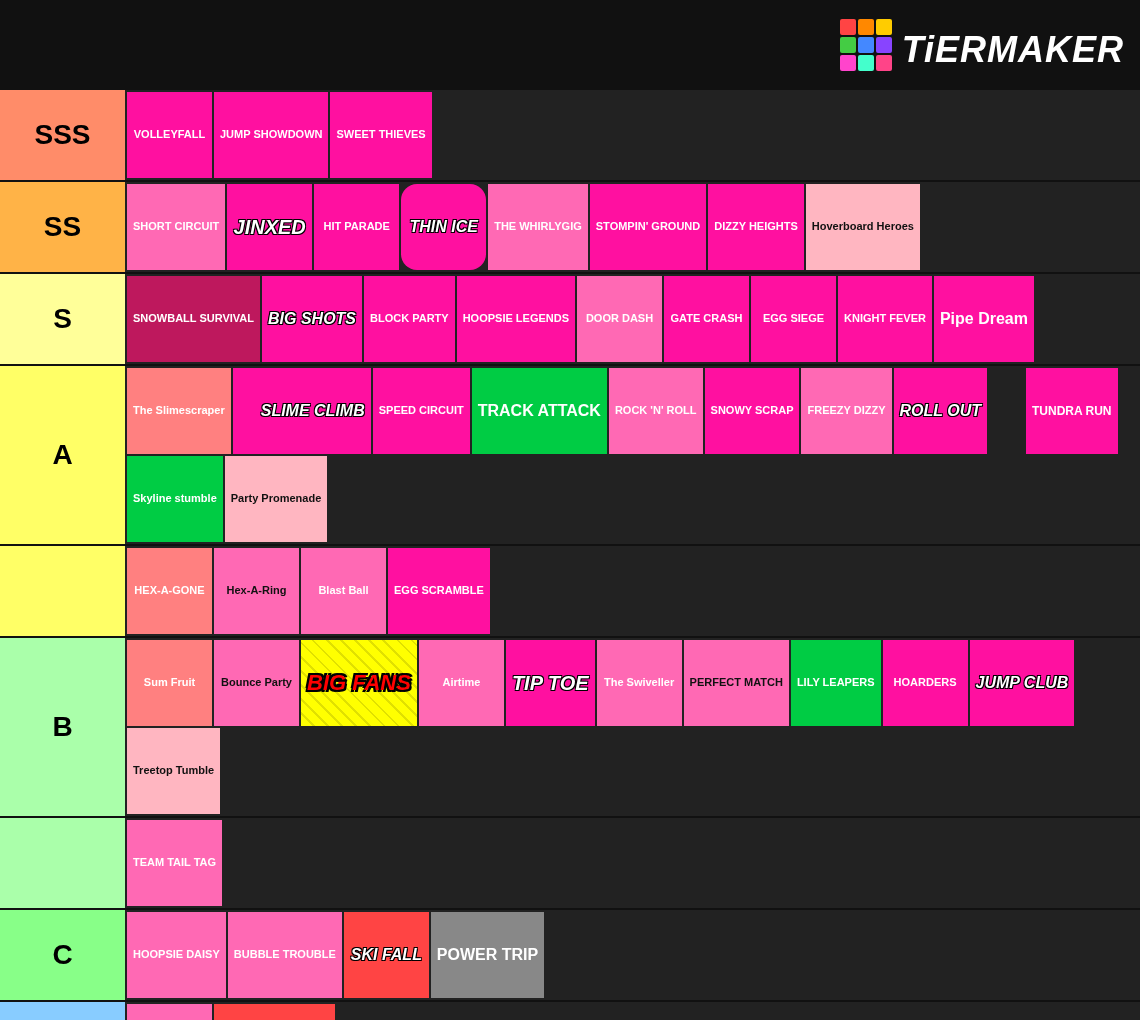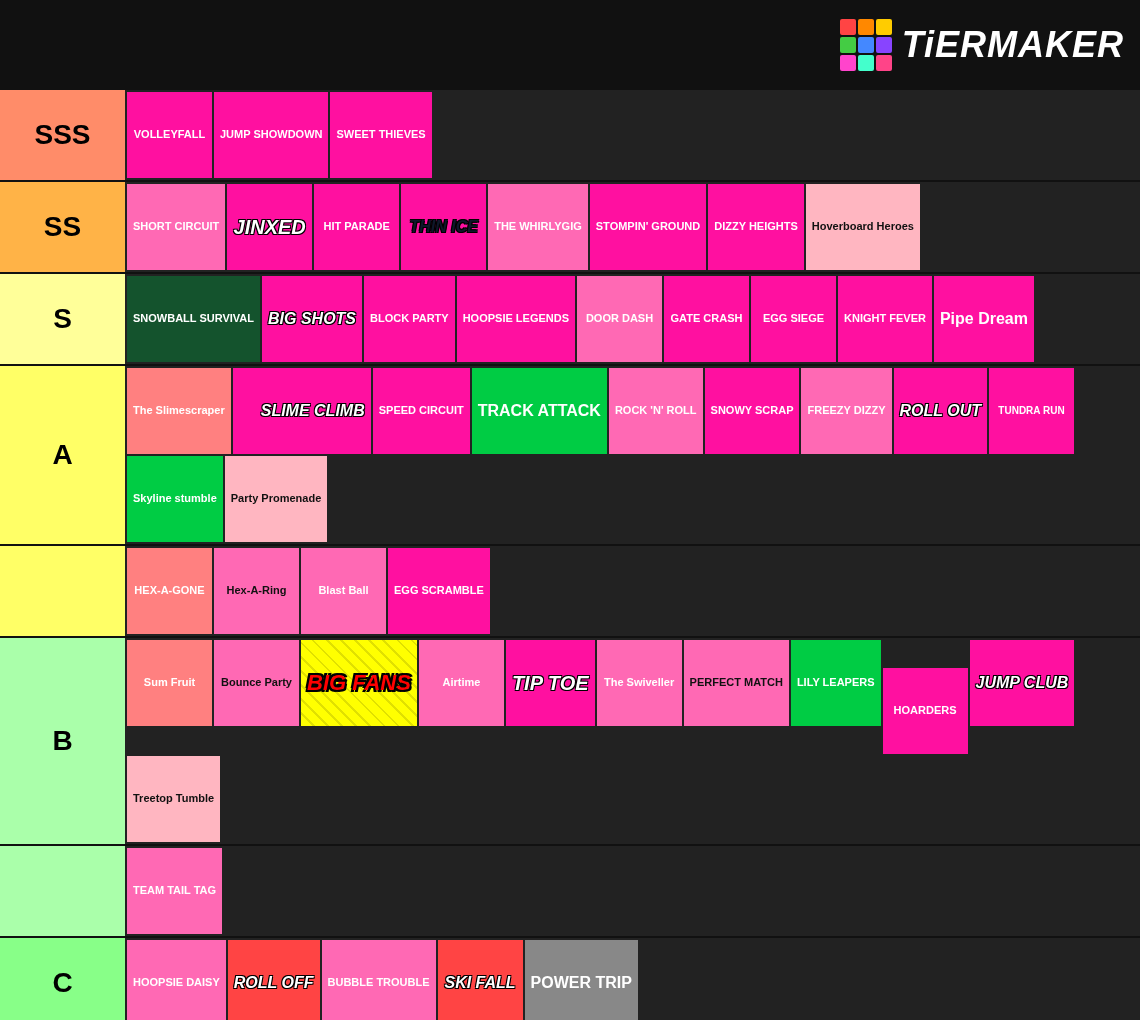--- a/index.html
+++ b/index.html
@@ -56,21 +56,21 @@
     .header {
       background: #111;
       display: flex;
       justify-content: flex-end;
       align-items: center;
       padding: 8px 16px;
       height: 90px;
     }
     .tiermaker-logo {
       display: flex;
-      align-items: center;
+      align-items: flex-end;
       gap: 10px;
     }
     .logo-grid {
       display: grid;
       grid-template-columns: repeat(3, 16px);
       grid-template-rows: repeat(3, 16px);
       gap: 2px;
     }
     .logo-cell {
       width: 16px;
@@ -114,31 +114,31 @@
         <div class="item" style="background: rgb(255, 16, 160); color: rgb(255, 255, 255); font-size: 11px;">JUMP SHOWDOWN</div>
         <div class="item" style="background: rgb(255, 16, 160); color: rgb(255, 255, 255); font-size: 11px;">SWEET THIEVES</div>
       </div>
     </div>
     <div class="tier-row">
       <div class="tier-label" style="background: rgb(255, 179, 71); font-size: 28px;">SS</div>
       <div class="tier-items">
         <div class="item" style="background: rgb(255, 105, 180); color: rgb(255, 255, 255); font-size: 11px;">SHORT CIRCUIT</div>
         <div class="item" style="background: rgb(255, 16, 160); color: rgb(255, 255, 255); font-size: 20px; font-style: italic; text-shadow: rgb(0, 0, 0) -1px -1px 0px, rgb(0, 0, 0) 1px -1px 0px, rgb(0, 0, 0) -1px 1px 0px, rgb(0, 0, 0) 1px 1px 0px;">JINXED</div>
         <div class="item" style="background: rgb(255, 16, 160); color: rgb(255, 255, 255); font-size: 11px;">HIT PARADE</div>
-        <div class="item" style="background: rgb(255, 16, 160); color: #0f172a; font-size: 16px; font-style: italic; text-shadow: rgb(0, 0, 0) -1px -1px 0px, rgb(0, 0, 0) 1px -1px 0px, rgb(0, 0, 0) -1px 1px 0px, rgb(0, 0, 0) 1px 1px 0px;">THIN ICE</div>
+        <div class="item" style="background: rgb(255, 16, 160); color: #ffffff; font-size: 16px; font-style: italic; text-shadow: rgb(0, 0, 0) -1px -1px 0px, rgb(0, 0, 0) 1px -1px 0px, rgb(0, 0, 0) -1px 1px 0px, rgb(0, 0, 0) 1px 1px 0px; border-radius: 16px;">THIN ICE</div>
         <div class="item" style="background: rgb(255, 105, 180); color: rgb(255, 255, 255); font-size: 11px;">THE WHIRLYGIG</div>
         <div class="item" style="background: rgb(255, 16, 160); color: rgb(255, 255, 255); font-size: 11px;">STOMPIN' GROUND</div>
         <div class="item" style="background: rgb(255, 16, 160); color: rgb(255, 255, 255); font-size: 11px;">DIZZY HEIGHTS</div>
         <div class="item" style="background: rgb(255, 182, 193); color: rgb(17, 17, 17); font-size: 11px;">Hoverboard Heroes</div>
       </div>
     </div>
     <div class="tier-row">
       <div class="tier-label" style="background: rgb(255, 255, 153); font-size: 28px;">S</div>
       <div class="tier-items">
-        <div class="item" style="background: #14532d; color: rgb(255, 255, 255); font-size: 11px;">SNOWBALL SURVIVAL</div>
+        <div class="item" style="background: #be185d; color: rgb(255, 255, 255); font-size: 11px;">SNOWBALL SURVIVAL</div>
         <div class="item" style="background: rgb(255, 16, 160); color: rgb(255, 255, 255); font-size: 16px; font-style: italic; text-shadow: rgb(0, 0, 0) -1px -1px 0px, rgb(0, 0, 0) 1px -1px 0px, rgb(0, 0, 0) -1px 1px 0px, rgb(0, 0, 0) 1px 1px 0px;">BIG SHOTS</div>
         <div class="item" style="background: rgb(255, 16, 160); color: rgb(255, 255, 255); font-size: 11px;">BLOCK PARTY</div>
         <div class="item" style="background: rgb(255, 16, 160); color: rgb(255, 255, 255); font-size: 11px; text-align: center;">HOOPSIE LEGENDS</div>
         <div class="item" style="background: rgb(255, 105, 180); color: rgb(255, 255, 255); font-size: 11px;">DOOR DASH</div>
         <div class="item" style="background: rgb(255, 16, 160); color: rgb(255, 255, 255); font-size: 11px;">GATE CRASH</div>
         <div class="item" style="background: rgb(255, 16, 160); color: rgb(255, 255, 255); font-size: 11px;">EGG SIEGE</div>
         <div class="item" style="background: rgb(255, 16, 160); color: rgb(255, 255, 255); font-size: 11px;">KNIGHT FEVER</div>
         <div class="item" style="background: rgb(255, 16, 160); color: rgb(255, 255, 255); font-size: 16px;">Pipe Dream</div>
       </div>
     </div>
@@ -146,21 +146,21 @@
       <div class="tier-label" style="background: rgb(255, 255, 102); font-size: 28px;">A</div>
       <div class="tier-items">
         <div class="item" style="background: rgb(255, 128, 128); color: rgb(255, 255, 255); font-size: 11px;">The Slimescraper</div>
         <div class="item" style="background: rgb(255, 16, 160); color: rgb(255, 255, 255); font-size: 16px; font-style: italic; text-shadow: rgb(0, 0, 0) -1px -1px 0px, rgb(0, 0, 0) 1px -1px 0px, rgb(0, 0, 0) -1px 1px 0px, rgb(0, 0, 0) 1px 1px 0px; padding-left: 28px;">SLIME CLIMB</div>
         <div class="item" style="background: rgb(255, 16, 160); color: rgb(255, 255, 255); font-size: 11px;">SPEED CIRCUIT</div>
         <div class="item" style="background: rgb(0, 204, 68); color: rgb(255, 255, 255); font-size: 16px;">TRACK ATTACK</div>
         <div class="item" style="background: rgb(255, 105, 180); color: rgb(255, 255, 255); font-size: 11px;">ROCK 'N' ROLL</div>
         <div class="item" style="background: rgb(255, 16, 160); color: rgb(255, 255, 255); font-size: 11px;">SNOWY SCRAP</div>
         <div class="item" style="background: rgb(255, 105, 180); color: rgb(255, 255, 255); font-size: 11px;">FREEZY DIZZY</div>
         <div class="item" style="background: rgb(255, 16, 160); color: rgb(255, 255, 255); font-size: 16px; font-style: italic; text-shadow: rgb(0, 0, 0) -1px -1px 0px, rgb(0, 0, 0) 1px -1px 0px, rgb(0, 0, 0) -1px 1px 0px, rgb(0, 0, 0) 1px 1px 0px;">ROLL OUT</div>
-        <div class="item" style="background: rgb(255, 16, 160); color: rgb(255, 255, 255); font-size: 10px;">TUNDRA RUN</div>
+        <div class="item" style="background: rgb(255, 16, 160); color: rgb(255, 255, 255); font-size: 12px; margin-left: 37px;">TUNDRA RUN</div>
         <div class="item" style="background: rgb(0, 204, 68); color: rgb(255, 255, 255); font-size: 11px;">Skyline stumble</div>
         <div class="item" style="background: rgb(255, 182, 193); color: rgb(17, 17, 17); font-size: 11px;">Party Promenade</div>
       </div>
     </div>
     <div class="tier-row">
       <div class="tier-label" style="background: rgb(255, 255, 102); font-size: 28px;"></div>
       <div class="tier-items">
         <div class="item" style="background: rgb(255, 128, 128); color: rgb(255, 255, 255); font-size: 11px;">HEX-A-GONE</div>
         <div class="item" style="background: rgb(255, 105, 180); color: rgb(17, 17, 17); font-size: 11px;">Hex-A-Ring</div>
         <div class="item" style="background: rgb(255, 105, 180); color: rgb(255, 255, 255); font-size: 11px;">Blast Ball</div>
@@ -174,36 +174,35 @@
         <div class="item" style="background: rgb(255, 105, 180); color: rgb(17, 17, 17); font-size: 11px;">Bounce Party</div>
         <div class="item" style="background: rgb(255, 255, 0); color: rgb(255, 0, 0); font-size: 16px; position: relative; overflow: hidden;">
           <div style="position: absolute; inset: 0px; background: repeating-linear-gradient(45deg, transparent, transparent 8px, rgba(0, 0, 0, 0.12) 8px, rgba(0, 0, 0, 0.12) 10px);"></div>
           <span style="position: relative; z-index: 1; color: rgb(255, 0, 0); font-size: 22px; font-weight: 900; font-style: italic; text-shadow: rgb(0, 0, 0) -2px -2px 0px, rgb(0, 0, 0) 2px -2px 0px, rgb(0, 0, 0) -2px 2px 0px, rgb(0, 0, 0) 2px 2px 0px;">BIG FANS</span>
         </div>
         <div class="item" style="background: rgb(255, 105, 180); color: rgb(255, 255, 255); font-size: 11px;">Airtime</div>
         <div class="item" style="background: rgb(255, 16, 160); color: rgb(255, 255, 255); font-size: 20px; font-style: italic; text-shadow: rgb(0, 0, 0) -1px -1px 0px, rgb(0, 0, 0) 1px -1px 0px, rgb(0, 0, 0) -1px 1px 0px, rgb(0, 0, 0) 1px 1px 0px;">TIP TOE</div>
         <div class="item" style="background: rgb(255, 105, 180); color: rgb(255, 255, 255); font-size: 11px;">The Swiveller</div>
         <div class="item" style="background: rgb(255, 105, 180); color: rgb(17, 17, 17); font-size: 11px;">PERFECT MATCH</div>
         <div class="item" style="background: rgb(0, 204, 68); color: rgb(255, 255, 255); font-size: 11px;">LILY LEAPERS</div>
-        <div class="item" style="background: rgb(255, 16, 160); color: rgb(255, 255, 255); font-size: 11px; margin-top: 28px;">HOARDERS</div>
+        <div class="item" style="background: rgb(255, 16, 160); color: rgb(255, 255, 255); font-size: 11px;">HOARDERS</div>
         <div class="item" style="background: rgb(255, 16, 160); color: rgb(255, 255, 255); font-size: 16px; font-style: italic; text-shadow: rgb(0, 0, 0) -1px -1px 0px, rgb(0, 0, 0) 1px -1px 0px, rgb(0, 0, 0) -1px 1px 0px, rgb(0, 0, 0) 1px 1px 0px;">JUMP CLUB</div>
         <div class="item" style="background: rgb(255, 182, 193); color: rgb(17, 17, 17); font-size: 11px;">Treetop Tumble</div>
       </div>
     </div>
     <div class="tier-row">
       <div class="tier-label" style="background: rgb(170, 255, 170); font-size: 28px;"></div>
       <div class="tier-items">
         <div class="item" style="background: rgb(255, 105, 180); color: rgb(255, 255, 255); font-size: 11px;">TEAM TAIL TAG</div>
       </div>
     </div>
     <div class="tier-row">
       <div class="tier-label" style="background: rgb(136, 255, 136); font-size: 28px;">C</div>
       <div class="tier-items">
         <div class="item" style="background: rgb(255, 105, 180); color: rgb(255, 255, 255); font-size: 11px;">HOOPSIE DAISY</div>
-        <div class="item" style="background: rgb(255, 68, 68); color: rgb(255, 255, 255); font-size: 16px; font-style: italic; text-shadow: rgb(0, 0, 0) -1px -1px 0px, rgb(0, 0, 0) 1px -1px 0px, rgb(0, 0, 0) -1px 1px 0px, rgb(0, 0, 0) 1px 1px 0px;">ROLL OFF</div>
         <div class="item" style="background: rgb(255, 105, 180); color: rgb(255, 255, 255); font-size: 11px;">BUBBLE TROUBLE</div>
         <div class="item" style="background: rgb(255, 68, 68); color: rgb(255, 255, 255); font-size: 16px; font-style: italic; text-shadow: rgb(0, 0, 0) -1px -1px 0px, rgb(0, 0, 0) 1px -1px 0px, rgb(0, 0, 0) -1px 1px 0px, rgb(0, 0, 0) 1px 1px 0px;">SKI FALL</div>
         <div class="item" style="background: rgb(136, 136, 136); color: rgb(255, 255, 255); font-size: 16px;">POWER TRIP</div>
       </div>
     </div>
     <div class="tier-row">
       <div class="tier-label" style="background: rgb(136, 204, 255); font-size: 28px;">D</div>
       <div class="tier-items">
         <div class="item" style="background: rgb(255, 105, 180); color: rgb(255, 255, 255); font-size: 11px;">FRUIT CHUTE</div>
         <div class="item" style="background: rgb(255, 68, 68); color: rgb(255, 255, 255); font-size: 20px; font-style: italic; text-shadow: rgb(0, 0, 0) -1px -1px 0px, rgb(0, 0, 0) 1px -1px 0px, rgb(0, 0, 0) -1px 1px 0px, rgb(0, 0, 0) 1px 1px 0px;">FALL BALL</div>

